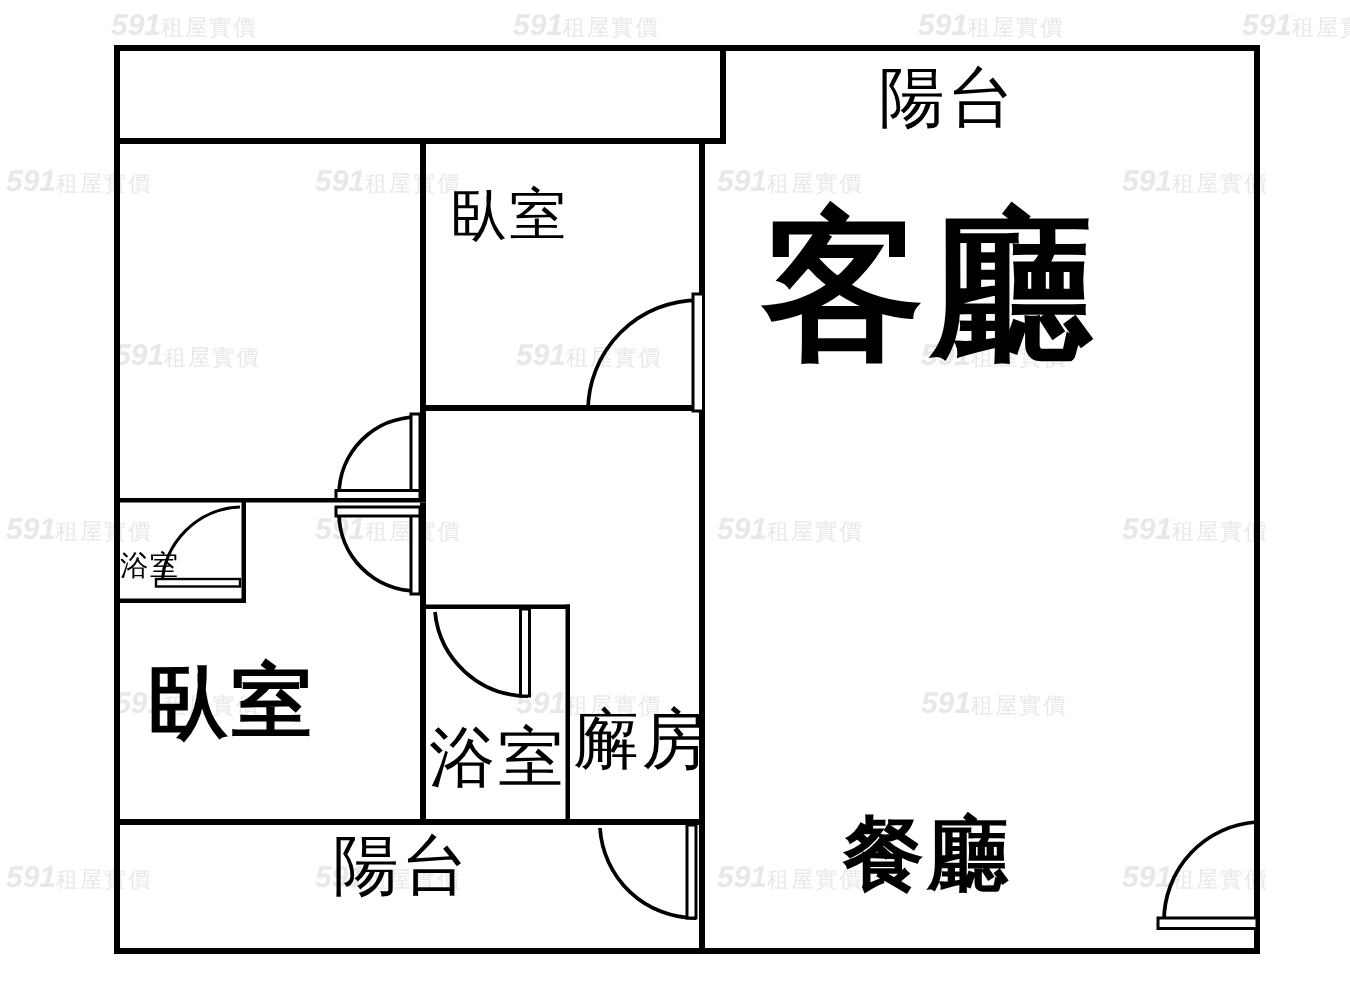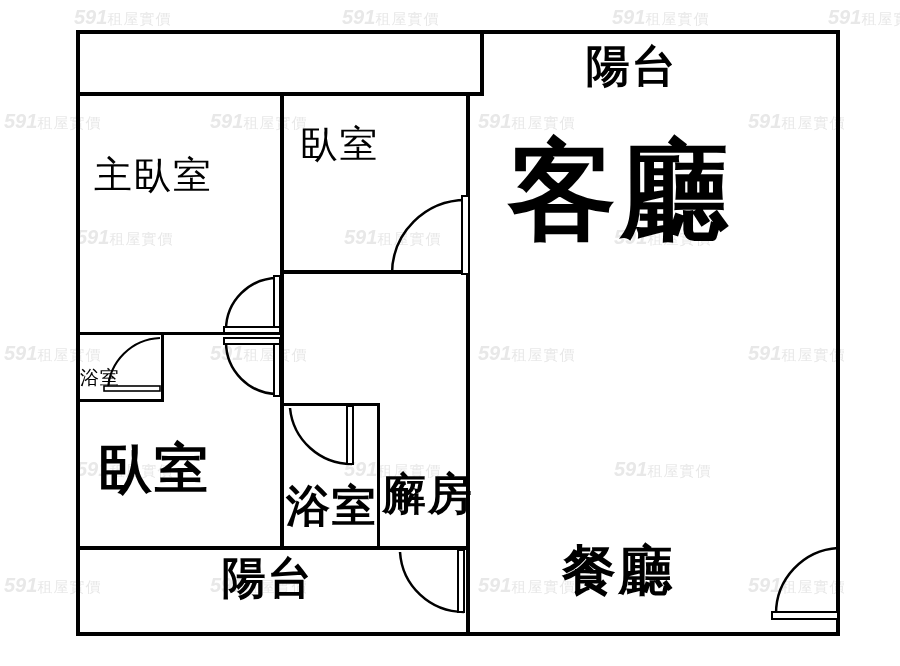--- a/index.html
+++ b/index.html
@@ -26,21 +26,21 @@
   .label {
     position: absolute;
     color: #000000;
     font-family: "Liberation Sans", sans-serif;
     white-space: nowrap;
     line-height: 1;
     letter-spacing: 0.04em;
   }
   .lbl-xl { font-size: 108px; font-weight: 700; }
   .lbl-lg { font-size: 54px; font-weight: 700; }
-  .lbl-md { font-size: 44px; font-weight: 700; }
+  .lbl-md { font-size: 44px; font-weight: 400; }
   .lbl-sm { font-size: 38px; font-weight: 400; }
   .lbl-xs { font-size: 19px; font-weight: 400; }
 
   
   .door {
     position: absolute;
   }
   .door svg { display: block; overflow: visible; }
 
   
@@ -173,21 +173,20 @@
   <div class="wall" style="left:466px; top:546px; width:4px; height:90px;"></div>
 
   <div class="wall" style="left:284px; top:403px; width:96px; height:3px;"></div>
 
   <div class="wall" style="left:377px; top:403px; width:3px; height:144px;"></div>
 
   <div class="wall" style="left:466px; top:274px; width:4px; height:276px;"></div>
 
   <div class="label lbl-md" style="left:586px; top:44px;">陽台</div>
 
-  <div class="label lbl-sm" style="left:94px; top:156px;">主臥室</div>
 
   <div class="label lbl-sm" style="left:300px; top:125px;">臥室</div>
 
   <div class="label lbl-xl" style="left:508px; top:137px;">客廳</div>
 
   <div class="label lbl-xs" style="left:80px; top:368px;">浴室</div>
 
   <div class="label lbl-lg" style="left:98px; top:441px;">臥室</div>
 
   <div class="label lbl-md" style="left:286px; top:484px;">浴室</div>

